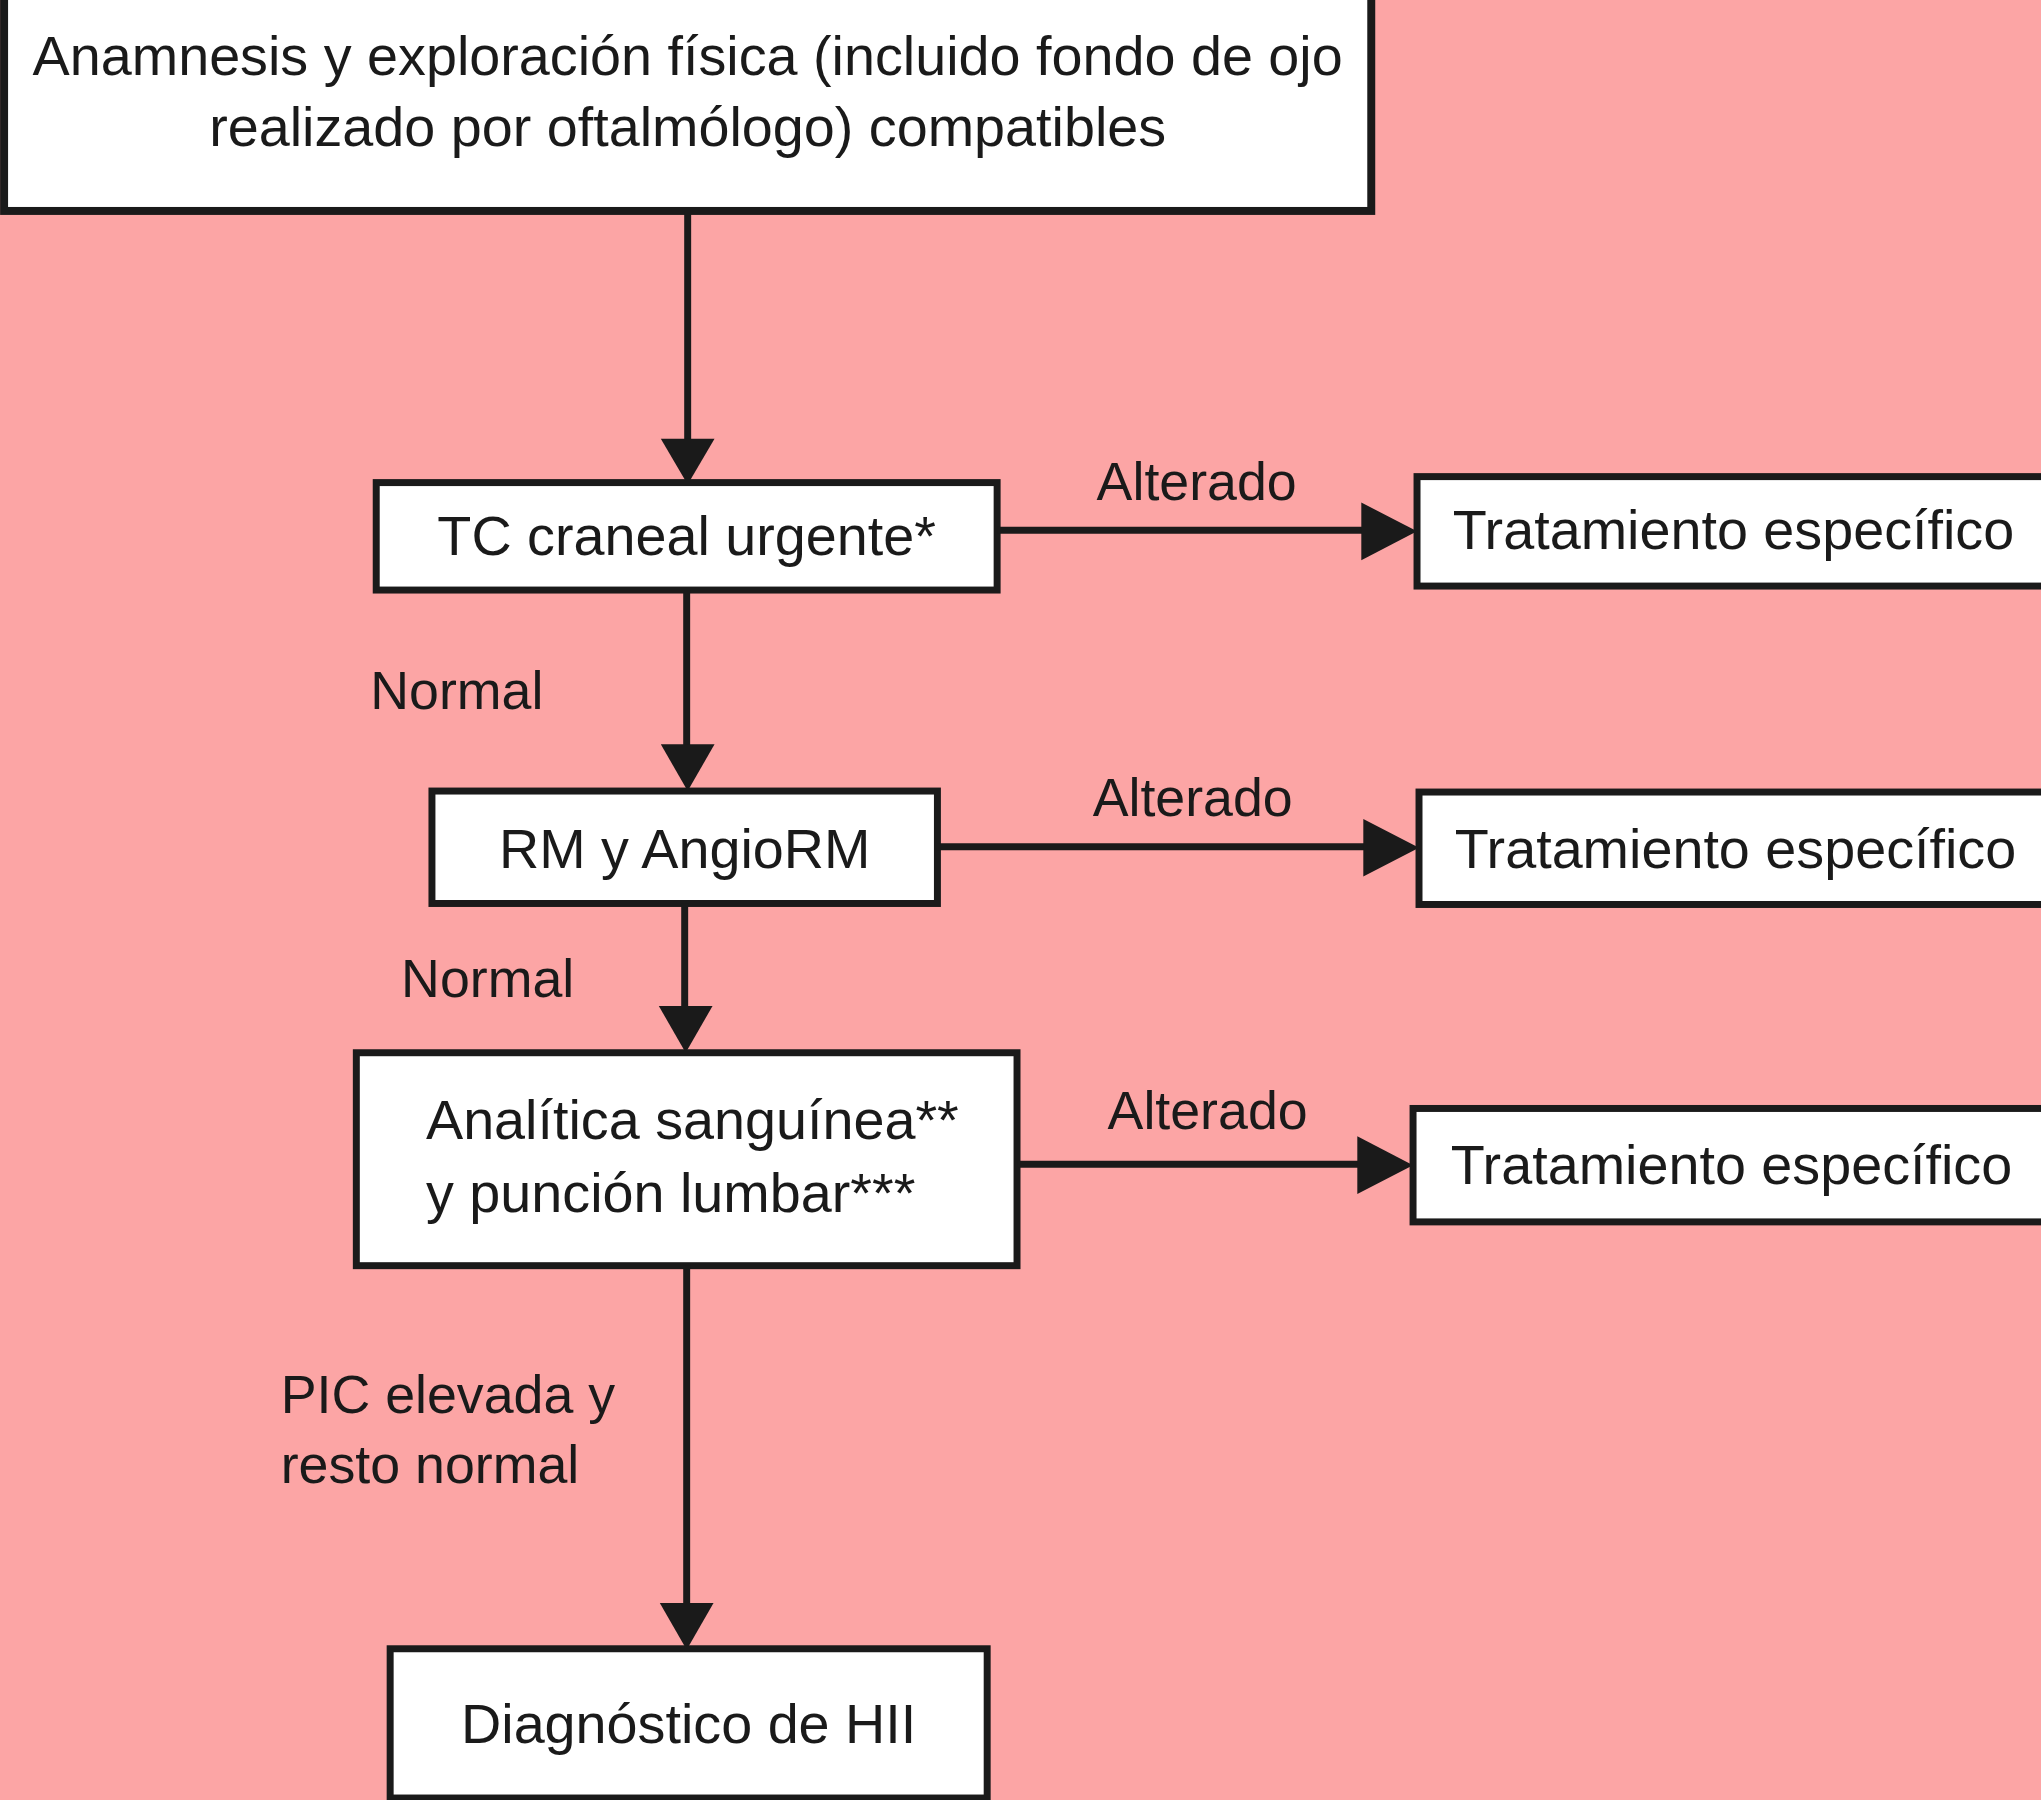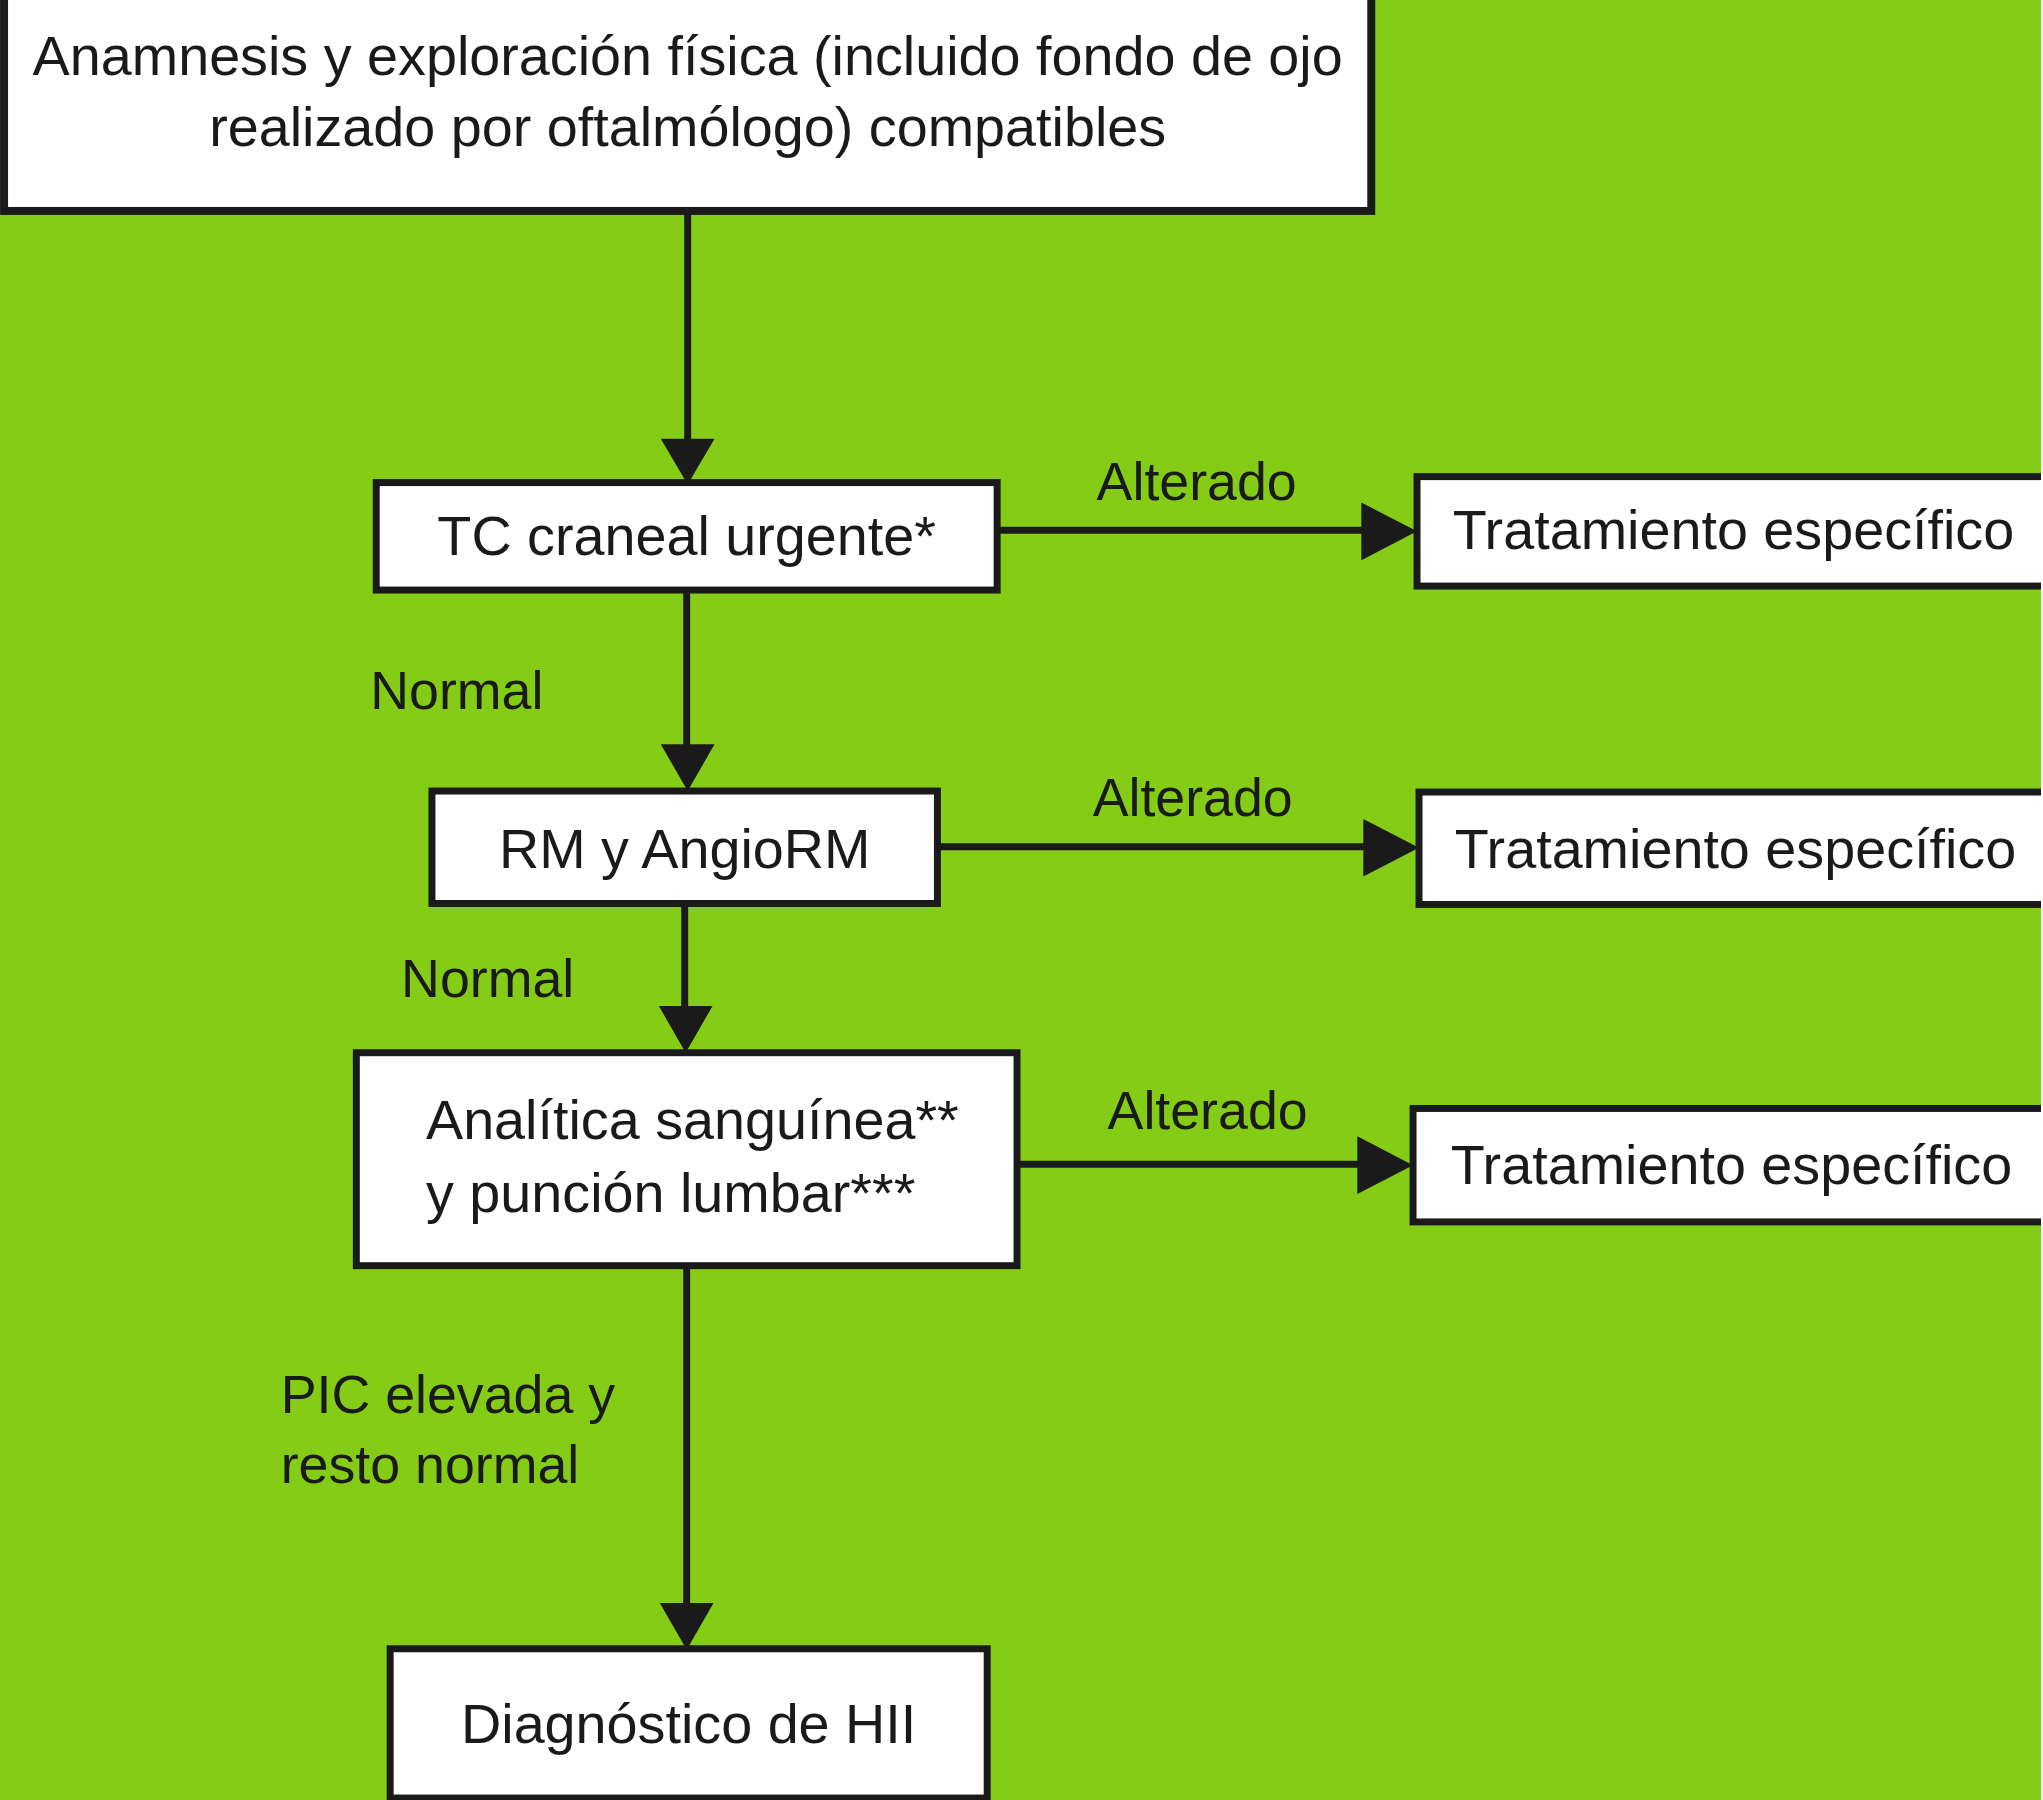--- a/index.html
+++ b/index.html
@@ -7,21 +7,21 @@
     padding: 0;
     background: #ffffff;
   }
   body {
     font-family: "Liberation Sans", sans-serif;
   }
   #flowchart-root {
     position: relative;
     width: 2041px;
     height: 1801px;
-    background: #84cc16;
+    background: #fca5a5;
     overflow: hidden;
   }
   svg.diagram {
     display: block;
     width: 2044px;
     height: 1801px;
   }
   .box-rect {
     fill: #ffffff;
     stroke: #1a1a1a;

